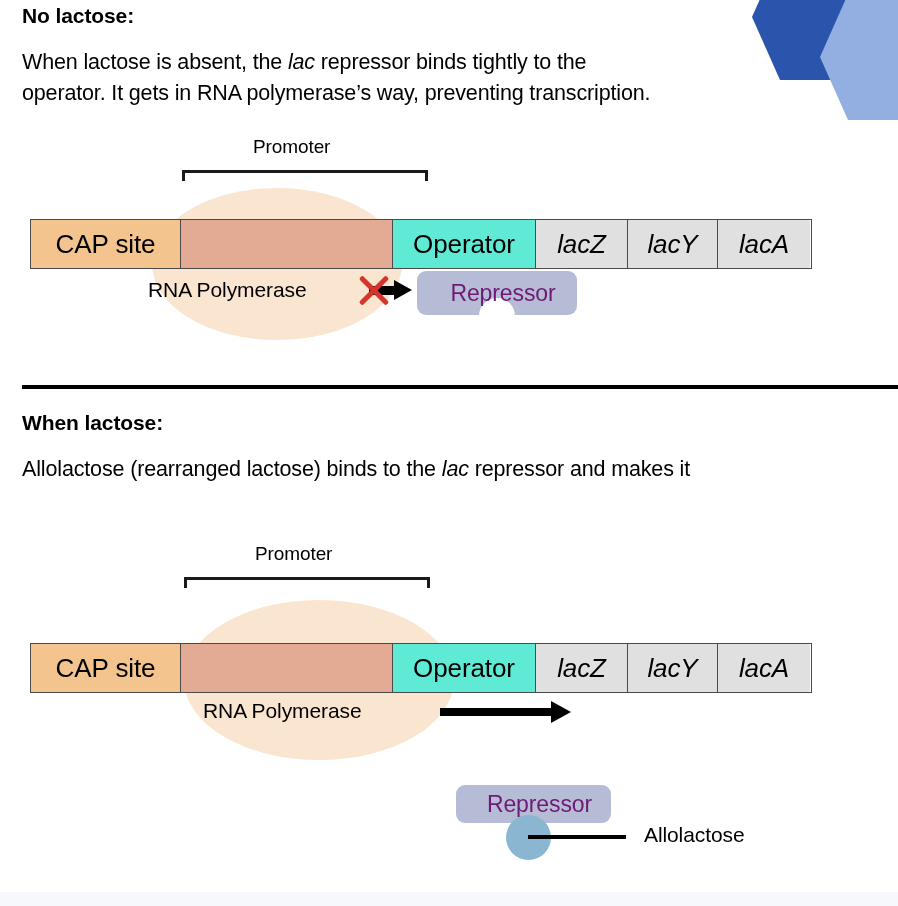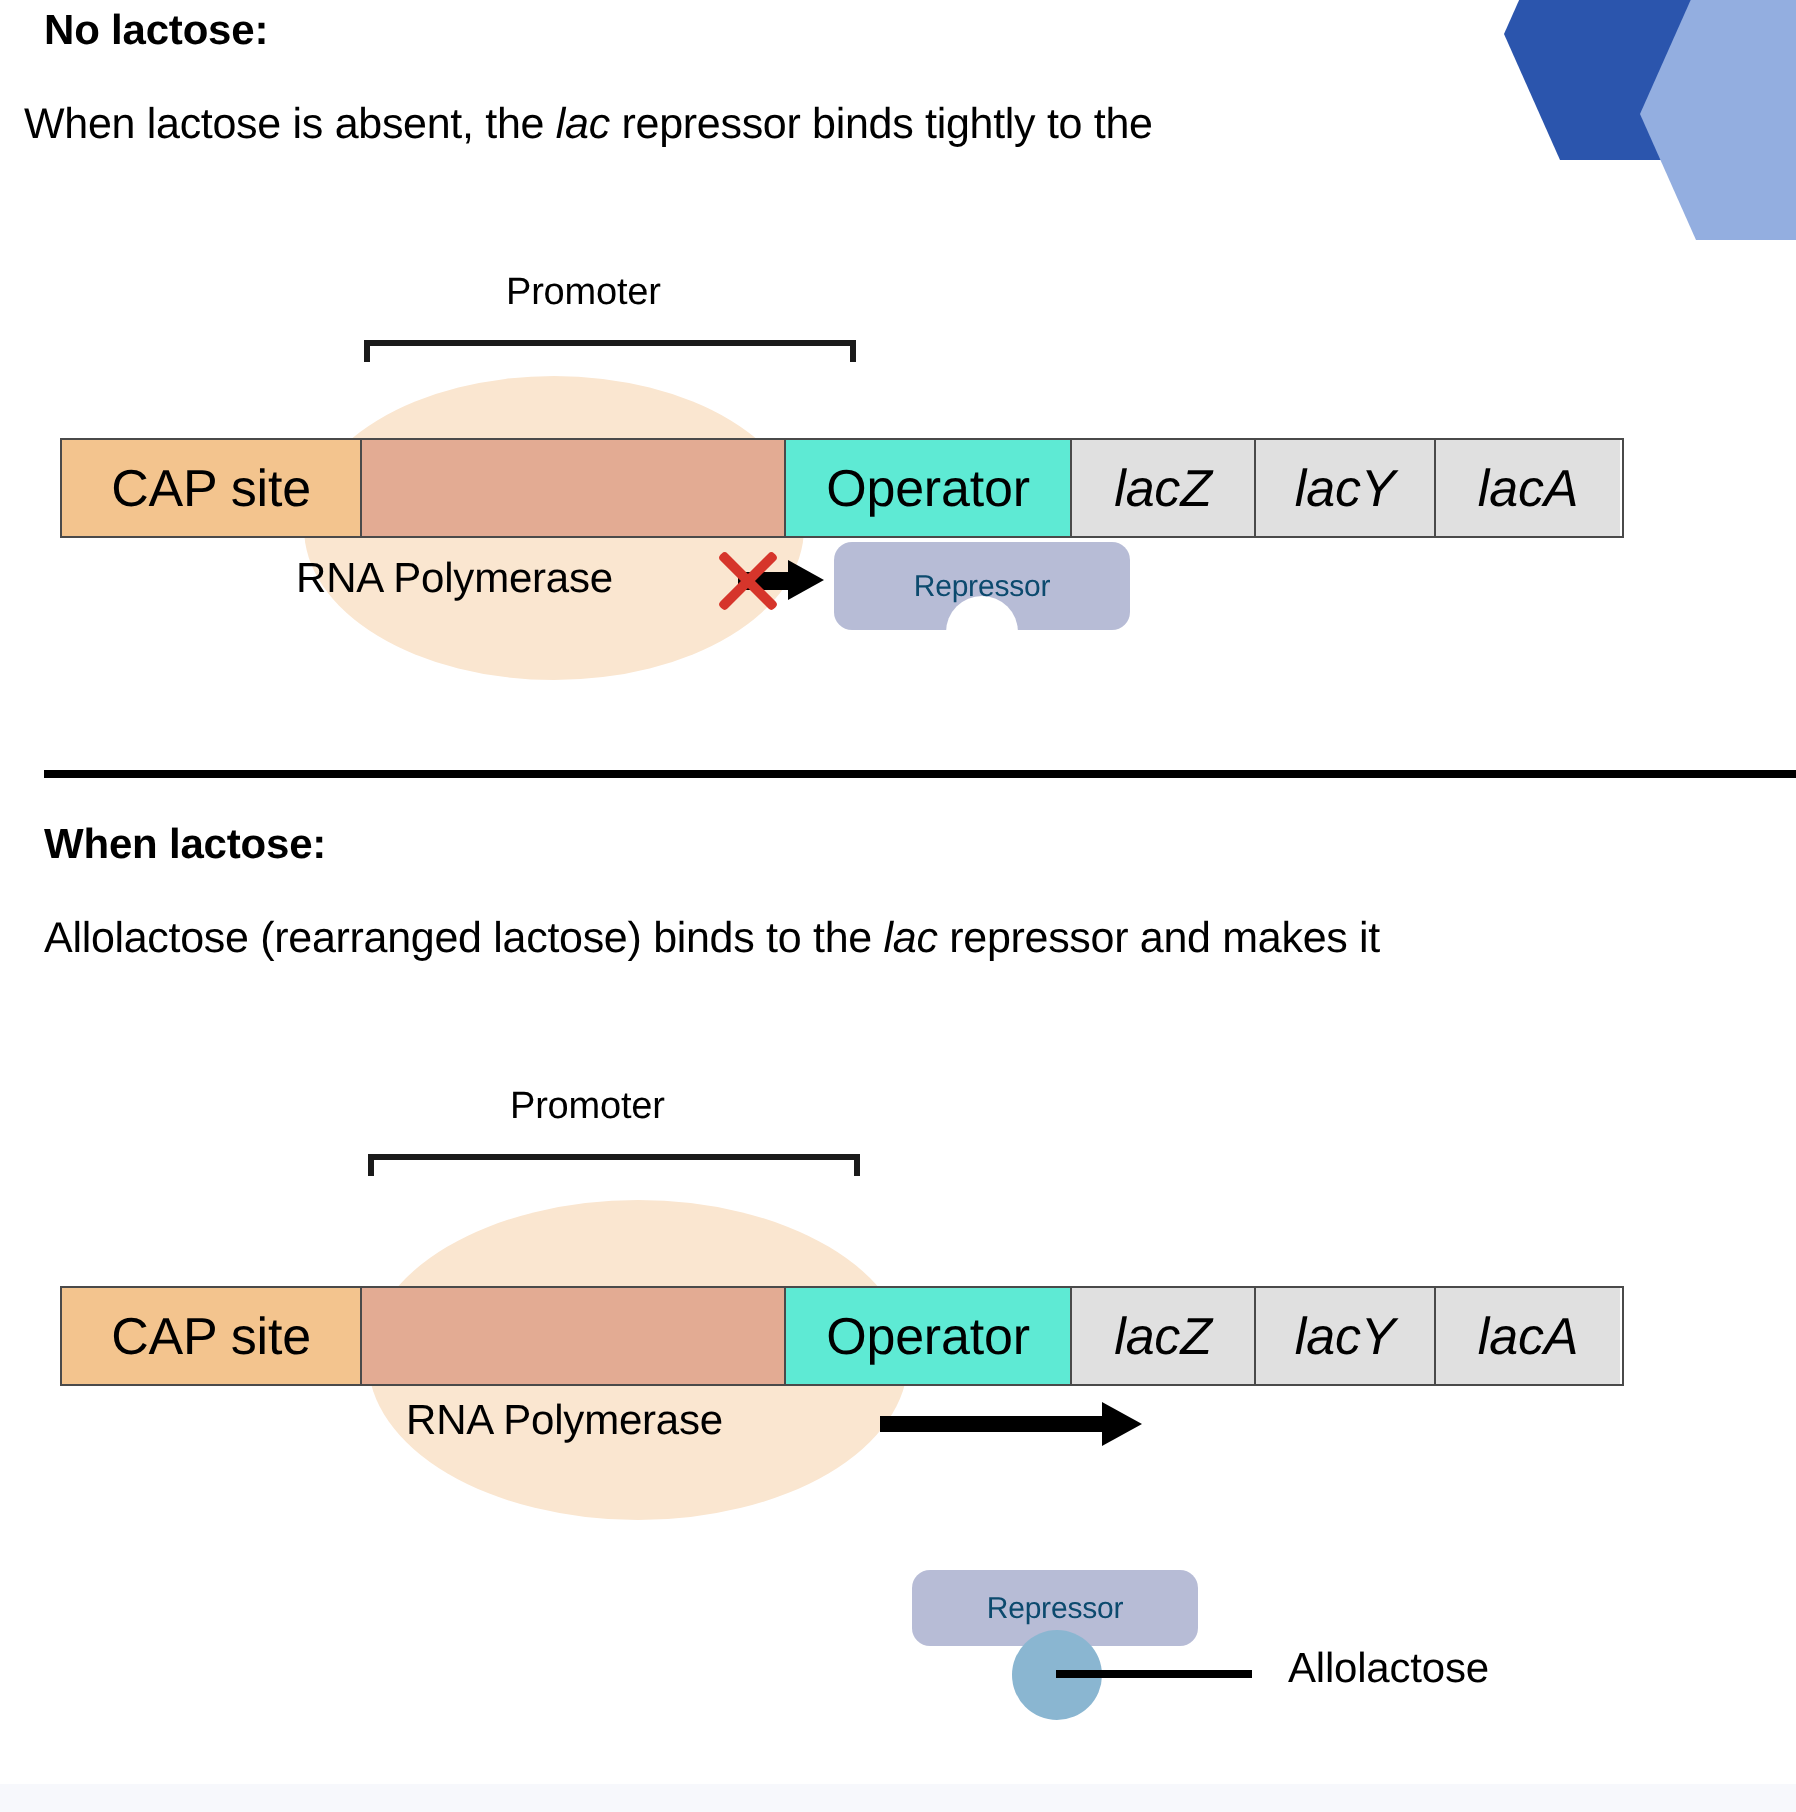--- a/index.html
+++ b/index.html
@@ -107,24 +107,25 @@
   }
 
   
   .repressor {
     position: absolute;
     background: #b7bcd6;
     border-radius: 9px;
     display: flex;
     align-items: center;
     justify-content: center;
-    font-size: 15px;
-    letter-spacing: -0.1px;
-    white-space: nowrap;
-    color: #0c4a6e;
+    font-size: 23px;
+    letter-spacing: -0.1px;
+    white-space: nowrap;
+    color: #701a75;
+    padding-left: 12px;
   }
   .repressor .notch {
     position: absolute;
     left: 50%;
     bottom: -1px;
     width: 36px;
     height: 18px;
     margin-left: -18px;
     background: #ffffff;
     border-radius: 18px 18px 0 0;
@@ -192,22 +193,23 @@
 </head>
 <body>
 
 <div id="page">
 
   <div class="hex" id="hex-dark"></div>
   <div class="hex" id="hex-light"></div>
 
   <div class="heading" style="left:22px; top:4px;">No lactose:</div>
 
-  <div class="para" style="left:12px; top:47px; width:860px;">
+  <div class="para" style="left:22px; top:47px; width:860px;">
     <span>When lactose is absent, the </span><em>lac</em><span> repressor binds tightly to the</span><br>
+    <span>operator. It gets in RNA polymerase’s way, preventing transcription.</span>
   </div>
 
   <div class="promoter-label" style="left:253px; top:136px;">Promoter</div>
   <div class="bracket" style="left:182px; top:170px; width:246px;"></div>
 
   <div class="rnap-blob" style="left:152px; top:188px; width:250px; height:152px;"></div>
 
   <div class="gene-row" style="left:30px; top:219px; width:782px;">
     <div class="gene-box cap" style="width:150px;">CAP site</div>
     <div class="gene-box promoter" style="width:212px;"></div>

